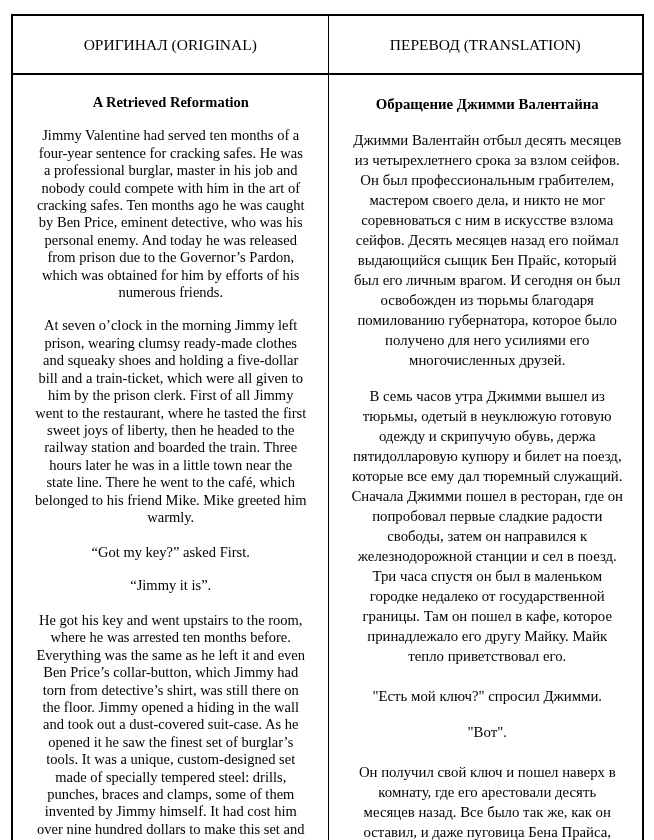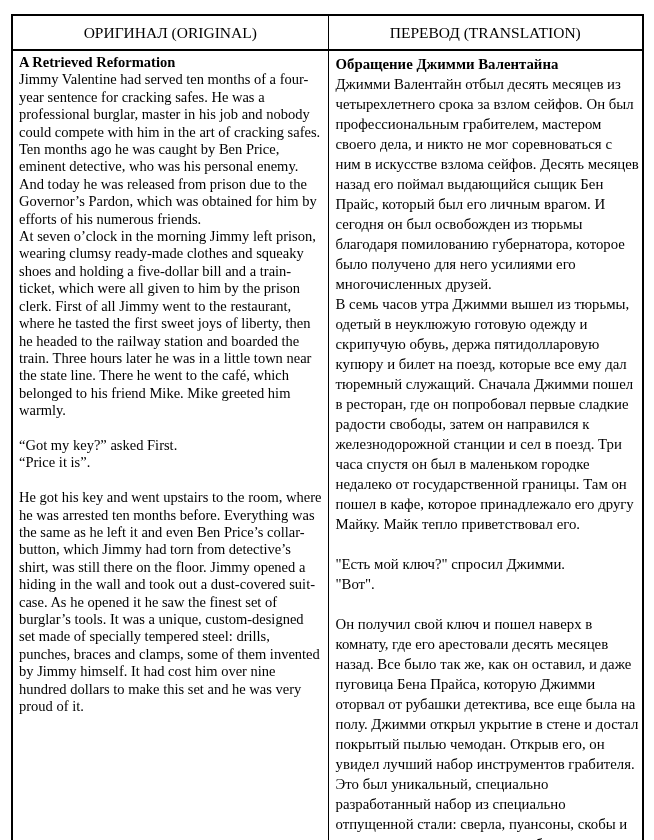--- a/index.html
+++ b/index.html
@@ -27,37 +27,37 @@
     table-layout: fixed;
     border: 2px solid #000000;
   }
   table.translation-table th {
     border: 1px solid #000000;
     border-bottom: 2px solid #000000;
     height: 33px;
     font-weight: normal;
     font-size: 15.5px;
     vertical-align: middle;
-    padding: 0;
+    padding: 12px;
   }
   table.translation-table td {
     border: 1px solid #000000;
     vertical-align: top;
   }
   td.original-cell {
     font-size: 14.5px;
     line-height: 17.4px;
     padding: 3px 5px 0 6px;
   }
   td.translation-cell {
     font-size: 14.8px;
     line-height: 20px;
     padding: 3px 3px 0 7px;
   }
-  .cell p { margin: 0; }
+  .cell p { margin: 16px; text-align: center; }
   .cell p.title { font-weight: bold; }
   td.original-cell p.gap { margin-top: 17.4px; }
   td.translation-cell p.gap { margin-top: 20px; }
 </style>
 </head>
 <body>
 
 <div class="page">
   <table class="translation-table">
     <colgroup>
@@ -70,21 +70,21 @@
         <th>ПЕРЕВОД (TRANSLATION)</th>
       </tr>
     </thead>
     <tbody>
       <tr>
         <td class="cell original-cell">
           <p class="title">A Retrieved Reformation</p>
           <p>Jimmy Valentine had served ten months of a four-year sentence for cracking safes. He was a professional burglar, master in his job and nobody could compete with him in the art of cracking safes. Ten months ago he was caught by Ben Price, eminent detective, who was his personal enemy. And today he was released from prison due to the Governor’s Pardon, which was obtained for him by efforts of his numerous friends.</p>
           <p>At seven o’clock in the morning Jimmy left prison, wearing clumsy ready-made clothes and squeaky shoes and holding a five-dollar bill and a train-ticket, which were all given to him by the prison clerk. First of all Jimmy went to the restaurant, where he tasted the first sweet joys of liberty, then he headed to the railway station and boarded the train. Three hours later he was in a little town near the state line. There he went to the café, which belonged to his friend Mike. Mike greeted him warmly.</p>
           <p class="gap">“Got my key?” asked First.</p>
-          <p>“Price it is”.</p>
+          <p>“Jimmy it is”.</p>
           <p class="gap">He got his key and went upstairs to the room, where he was arrested ten months before. Everything was the same as he left it and even Ben Price’s collar-button, which Jimmy had torn from detective’s shirt, was still there on the floor. Jimmy opened a hiding in the wall and took out a dust-covered suit-case. As he opened it he saw the finest set of burglar’s tools. It was a unique, custom-designed set made of specially tempered steel: drills, punches, braces and clamps, some of them invented by Jimmy himself. It had cost him over nine hundred dollars to make this set and he was very proud of it.</p>
         </td>
         <td class="cell translation-cell">
           <p class="title">Обращение Джимми Валентайна</p>
           <p>Джимми Валентайн отбыл десять месяцев из четырехлетнего срока за взлом сейфов. Он был профессиональным грабителем, мастером своего дела, и никто не мог соревноваться с ним в искусстве взлома сейфов. Десять месяцев назад его поймал выдающийся сыщик Бен Прайс, который был его личным врагом. И сегодня он был освобожден из тюрьмы благодаря помилованию губернатора, которое было получено для него усилиями его многочисленных друзей.</p>
           <p>В семь часов утра Джимми вышел из тюрьмы, одетый в неуклюжую готовую одежду и скрипучую обувь, держа пятидолларовую купюру и билет на поезд, которые все ему дал тюремный служащий. Сначала Джимми пошел в ресторан, где он попробовал первые сладкие радости свободы, затем он направился к железнодорожной станции и сел в поезд. Три часа спустя он был в маленьком городке недалеко от государственной границы. Там он пошел в кафе, которое принадлежало его другу Майку. Майк тепло приветствовал его.</p>
           <p class="gap">"Есть мой ключ?" спросил Джимми.</p>
           <p>"Вот".</p>
           <p class="gap">Он получил свой ключ и пошел наверх в комнату, где его арестовали десять месяцев назад. Все было так же, как он оставил, и даже пуговица Бена Прайса, которую Джимми оторвал от рубашки детектива, все еще была на полу. Джимми открыл укрытие в стене и достал покрытый пылью чемодан. Открыв его, он увидел лучший набор инструментов грабителя. Это был уникальный, специально разработанный набор из специально отпущенной стали: сверла, пуансоны, скобы и зажимы, некоторые из которых были изобретены самим Джимми. Он стоил ему более девятисот долларов, и он очень гордился этим.</p>
         </td>

